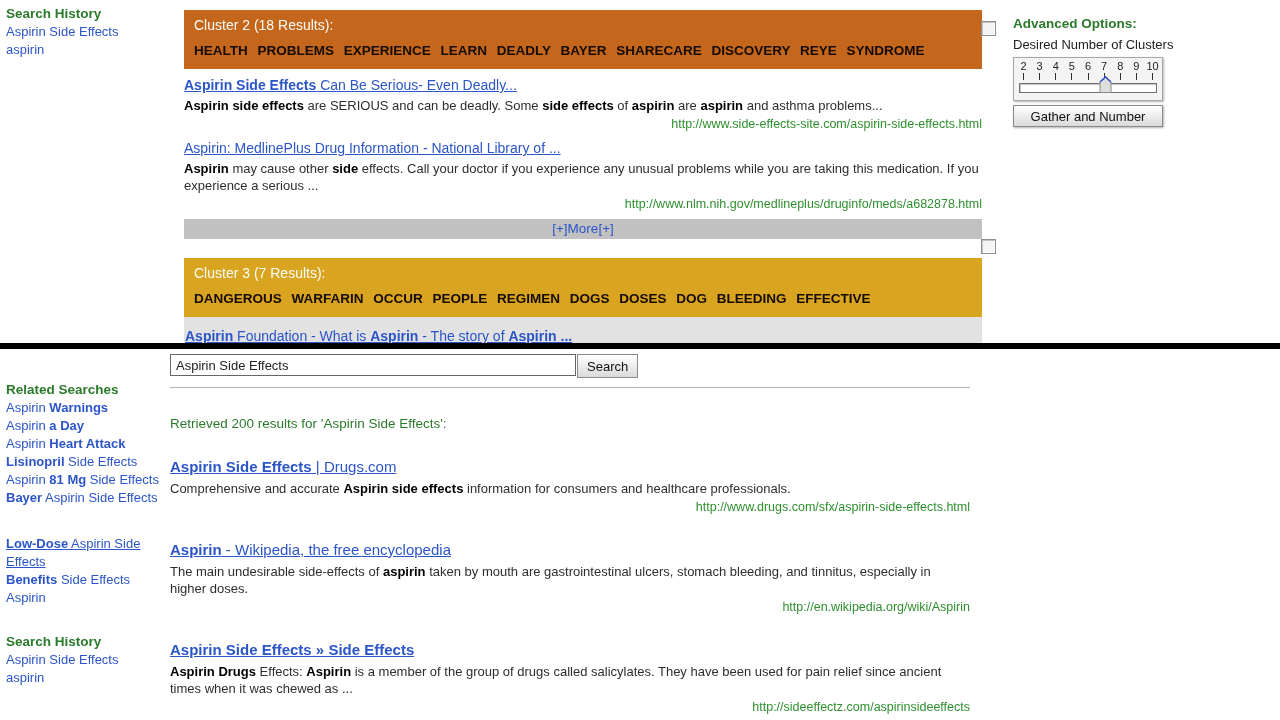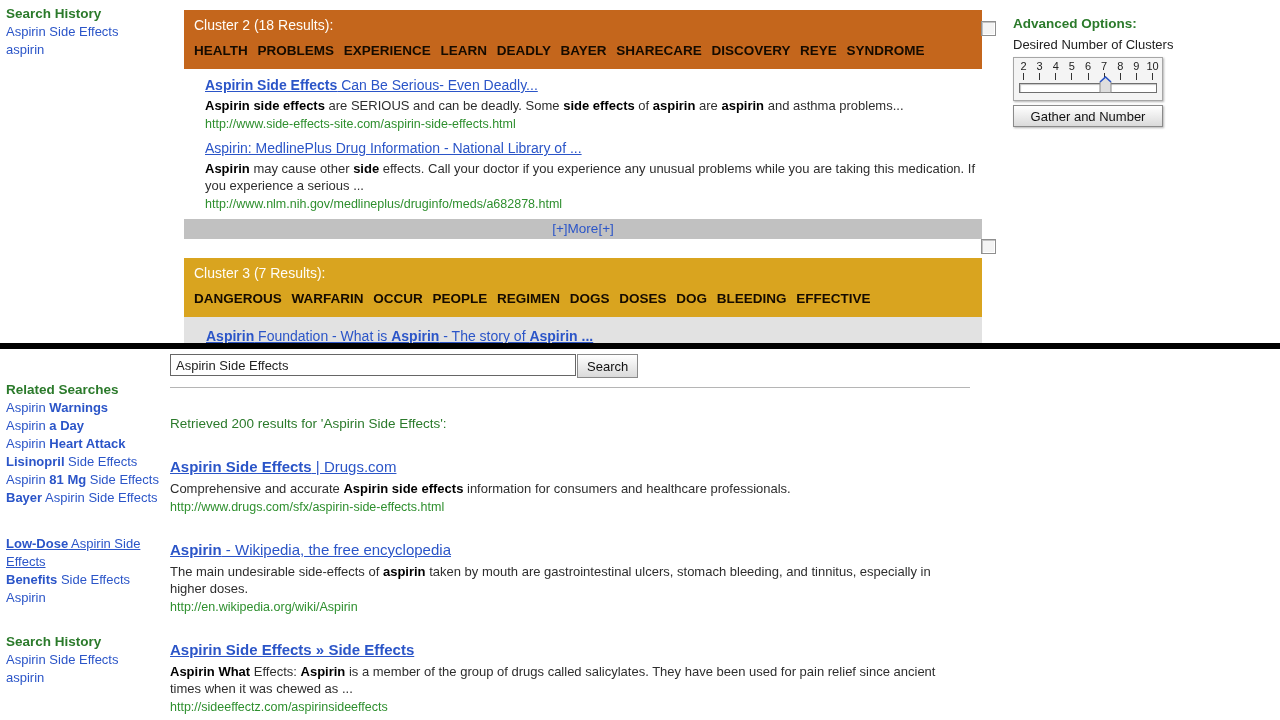--- a/index.html
+++ b/index.html
@@ -34,25 +34,25 @@
   .history2{margin-top:26px;}
 
   
   .main-top{position:absolute;left:184px;top:10px;width:798px;}
   .cluster-header{padding:7px 10px 10px;cursor:pointer;}
   .cluster-header.c2{background:var(--cluster2-header);}
   .cluster-header.c3{background:var(--cluster3-header);}
   .cluster-title{color:#fffdf8;font-size:14px;line-height:17px;}
   .cluster-keywords{color:#150b00;font-size:13.5px;font-weight:bold;word-spacing:6px;margin-top:9px;white-space:nowrap;line-height:16px;}
 
-  .result{margin-top:6px;margin-left:21px;}
+  .result{margin-top:6px;}
   .r-title{display:inline-block;font-size:14px;line-height:17px;color:var(--link-blue);text-decoration:underline;cursor:pointer;margin-top:2px;}
   .r-desc{font-size:13px;color:#2e2e2e;line-height:17px;margin-top:3px;}
   .r-desc b{color:#000;}
-  .r-url{font-size:12.5px;color:var(--url-green);margin-top:3px;line-height:15px;}
+  .r-url{font-size:12.5px;color:var(--url-green);margin-top:3px;line-height:15px;text-align:right;}
 
   .more-bar{margin-top:7px;height:20px;background:var(--more-bar-bg);color:var(--link-blue);font-size:13.5px;text-align:center;line-height:20px;cursor:pointer;}
 
   .cluster3-block{margin-top:19px;}
   .cluster3-results{background:var(--cluster3-results-bg);padding:3px 8px 30px 1px;}
 
   
   .checkbox{position:absolute;width:13px;height:13px;background:#f4f4f4;border:1px solid #8f8f8f;
     box-shadow:inset 1px 1px 0 #c2c2c2, inset -1px -1px 0 #ffffff;cursor:pointer;}
   .cb1{left:981px;top:21px;}
@@ -231,19 +231,19 @@
           <div class="r-desc"><span>Comprehensive and accurate </span><b>Aspirin side effects</b><span> information for consumers and healthcare professionals.</span></div>
           <div class="r-url">http://www.drugs.com/sfx/aspirin-side-effects.html</div>
         </div>
         <div class="b-result">
           <a class="r-title"><b>Aspirin</b><span> - Wikipedia, the free encyclopedia </span></a>
           <div class="r-desc"><span>The main undesirable side-effects of </span><b>aspirin</b><span> taken by mouth are gastrointestinal ulcers, stomach bleeding, and tinnitus, especially in higher doses.</span></div>
           <div class="r-url">http://en.wikipedia.org/wiki/Aspirin</div>
         </div>
         <div class="b-result">
           <a class="r-title"><b>Aspirin Side Effects » Side Effects </b></a>
-          <div class="r-desc"><b>Aspirin What</b><span> Effects: </span><b>Aspirin</b><span> is a member of the group of drugs called salicylates. They have been used for pain relief since ancient times when it was chewed as ...</span></div>
+          <div class="r-desc"><b>Aspirin Drugs</b><span> Effects: </span><b>Aspirin</b><span> is a member of the group of drugs called salicylates. They have been used for pain relief since ancient times when it was chewed as ...</span></div>
           <div class="r-url">http://sideeffectz.com/aspirinsideeffects</div>
         </div>
       </div>
     </div>
   </div>
 </div>
 
 </body></html>

